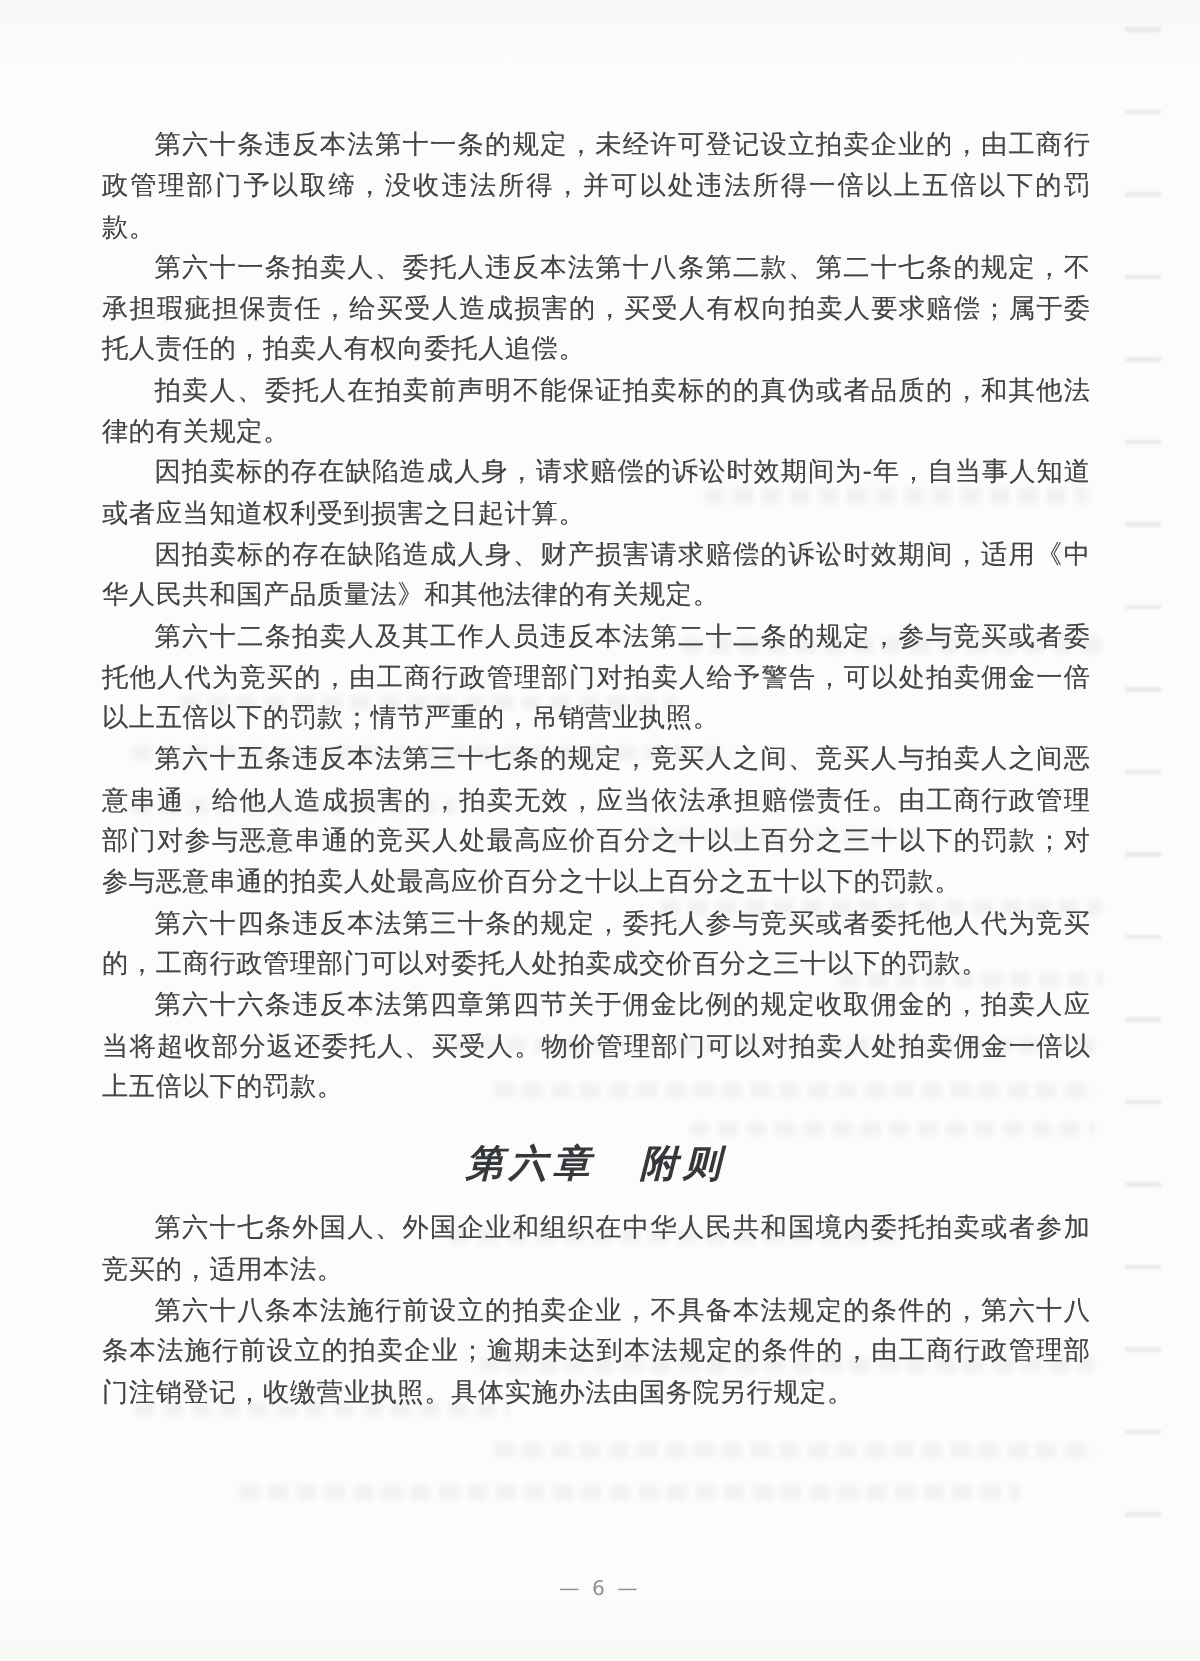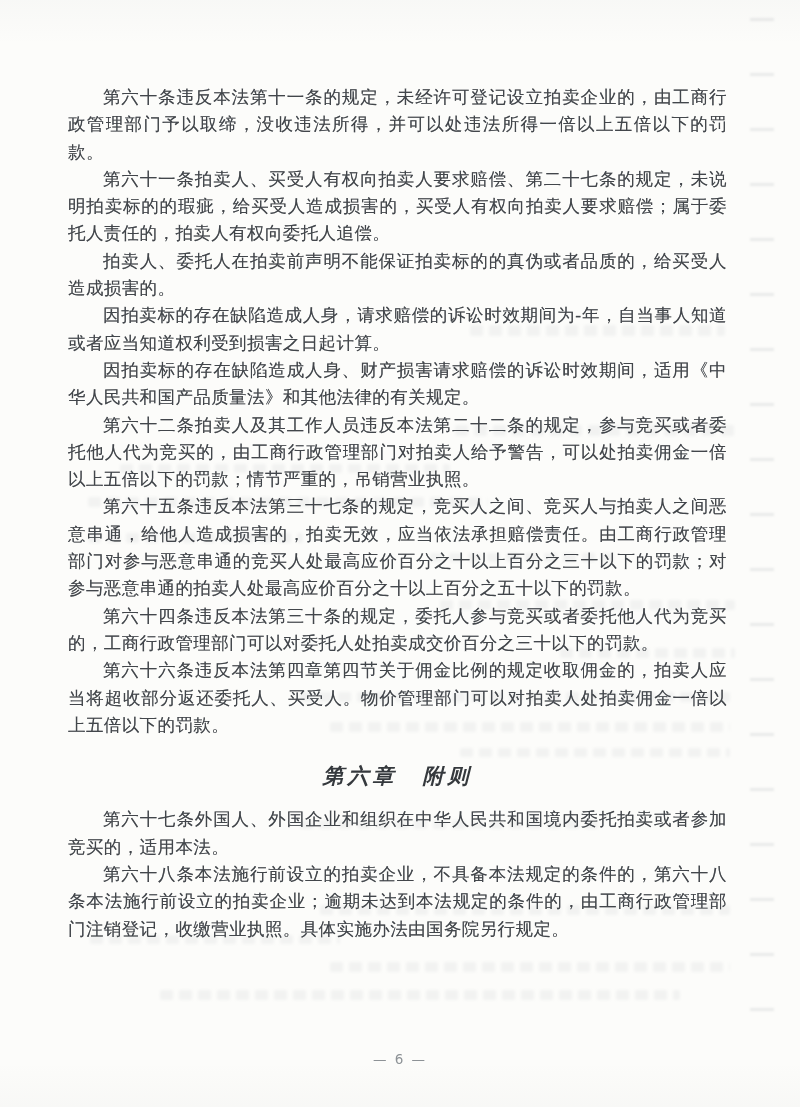--- a/index.html
+++ b/index.html
@@ -38,21 +38,21 @@
     text-indent: 35px;
     text-shadow: 0 0 0.4px rgba(66,70,75,0.55);
   }
   .chapter-heading {
     margin: 23px 0 17px 0;
     text-indent: 0;
     text-align: center;
     font-family: "DejaVu Serif", "Liberation Serif", serif;
     font-style: italic;
     font-weight: bold;
-    font-size: 21px;
+    font-size: 25px;
     letter-spacing: 4px;
     color: #35393d;
   }
   .footer {
     position: absolute;
     left: 0;
     right: 0;
     top: 1051px;
     text-align: center;
     font-size: 13.5px;
@@ -103,22 +103,22 @@
   <div class="bleed" style="left:330px; top:722px; width:400px; height:10px;"></div>
   <div class="bleed" style="left:460px; top:748px; width:270px; height:9px;"></div>
   <div class="bleed" style="left:300px; top:820px; width:300px; height:9px;"></div>
   <div class="bleed" style="left:320px; top:905px; width:410px; height:10px;"></div>
   <div class="bleed" style="left:90px;  top:935px; width:250px; height:9px;"></div>
   <div class="bleed" style="left:330px; top:962px; width:400px; height:10px;"></div>
   <div class="bleed" style="left:160px; top:990px; width:520px; height:10px;"></div>
 
   <div class="textblock">
     <p class="article">第六十条违反本法第十一条的规定，未经许可登记设立拍卖企业的，由工商行政管理部门予以取缔，没收违法所得，并可以处违法所得一倍以上五倍以下的罚款。</p>
-    <p class="article">第六十一条拍卖人、买受人有权向拍卖人要求赔偿、第二十七条的规定，未说明拍卖标的的瑕疵，给买受人造成损害的，买受人有权向拍卖人要求赔偿；属于委托人责任的，拍卖人有权向委托人追偿。</p>
-    <p class="article">拍卖人、委托人在拍卖前声明不能保证拍卖标的的真伪或者品质的，给买受人造成损害的。</p>
+    <p class="article">第六十一条拍卖人、委托人违反本法第十八条第二款、第二十七条的规定，不承担瑕疵担保责任，给买受人造成损害的，买受人有权向拍卖人要求赔偿；属于委托人责任的，拍卖人有权向委托人追偿。</p>
+    <p class="article">拍卖人、委托人在拍卖前声明不能保证拍卖标的的真伪或者品质的，和其他法律的有关规定。</p>
     <p class="article">因拍卖标的存在缺陷造成人身，请求赔偿的诉讼时效期间为-年，自当事人知道或者应当知道权利受到损害之日起计算。</p>
     <p class="article">因拍卖标的存在缺陷造成人身、财产损害请求赔偿的诉讼时效期间，适用《中华人民共和国产品质量法》和其他法律的有关规定。</p>
     <p class="article">第六十二条拍卖人及其工作人员违反本法第二十二条的规定，参与竞买或者委托他人代为竞买的，由工商行政管理部门对拍卖人给予警告，可以处拍卖佣金一倍以上五倍以下的罚款；情节严重的，吊销营业执照。</p>
     <p class="article">第六十五条违反本法第三十七条的规定，竞买人之间、竞买人与拍卖人之间恶意串通，给他人造成损害的，拍卖无效，应当依法承担赔偿责任。由工商行政管理部门对参与恶意串通的竞买人处最高应价百分之十以上百分之三十以下的罚款；对参与恶意串通的拍卖人处最高应价百分之十以上百分之五十以下的罚款。</p>
     <p class="article">第六十四条违反本法第三十条的规定，委托人参与竞买或者委托他人代为竞买的，工商行政管理部门可以对委托人处拍卖成交价百分之三十以下的罚款。</p>
     <p class="article">第六十六条违反本法第四章第四节关于佣金比例的规定收取佣金的，拍卖人应当将超收部分返还委托人、买受人。物价管理部门可以对拍卖人处拍卖佣金一倍以上五倍以下的罚款。</p>
 
     <h2 class="chapter-heading">第六章　附则</h2>
 
     <p class="article">第六十七条外国人、外国企业和组织在中华人民共和国境内委托拍卖或者参加竞买的，适用本法。</p>

